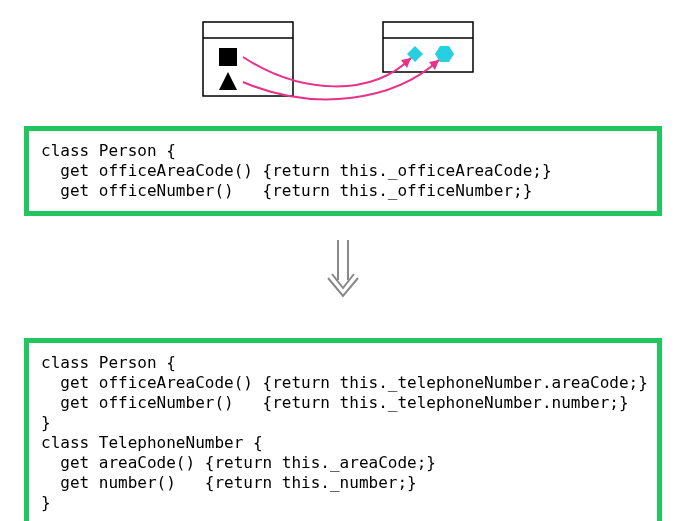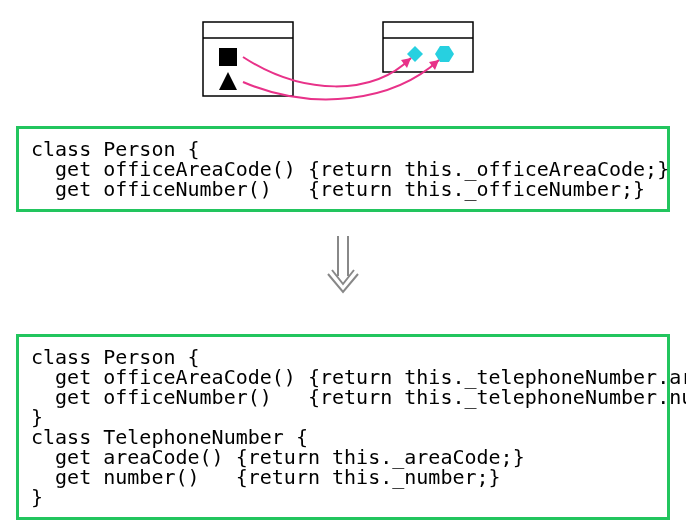--- a/index.html
+++ b/index.html
@@ -1,19 +1,19 @@
 <!DOCTYPE html>
 <html><head>
 <meta charset="utf-8">
 <style>
   html,body{margin:0;padding:0;background:#fff;}
   body{width:686px;height:521px;box-sizing:border-box;font-family:ui-monospace,Menlo,Consolas,monospace;}
   .wrap{padding:10px 16px;}
   .diagram{display:flex;justify-content:center;padding:6px 0 14px 0;}
-  .codebox{border:3px solid #22c55e;padding:10px 12px;font-size:20px;line-height:20px;white-space:pre;margin:6px 0;}
+  .codebox{border:5px solid #22c55e;padding:10px 12px;font-size:16px;line-height:20px;white-space:pre;margin:6px 8px;}
   .arrow-row{display:flex;justify-content:center;padding:16px 0 30px 0;}
   .box{stroke:#000;fill:#fff;stroke-width:1.5;}
   .bar{stroke:#000;stroke-width:1.5;}
   .black{fill:#000;}
   .cyan{fill:#27d0e0;}
   .pink{stroke:#e83289;stroke-width:2;fill:none;}
   .pinkfill{fill:#e83289;}
   .grey{stroke:#888;stroke-width:2;fill:none;}
 </style>
 </head>

